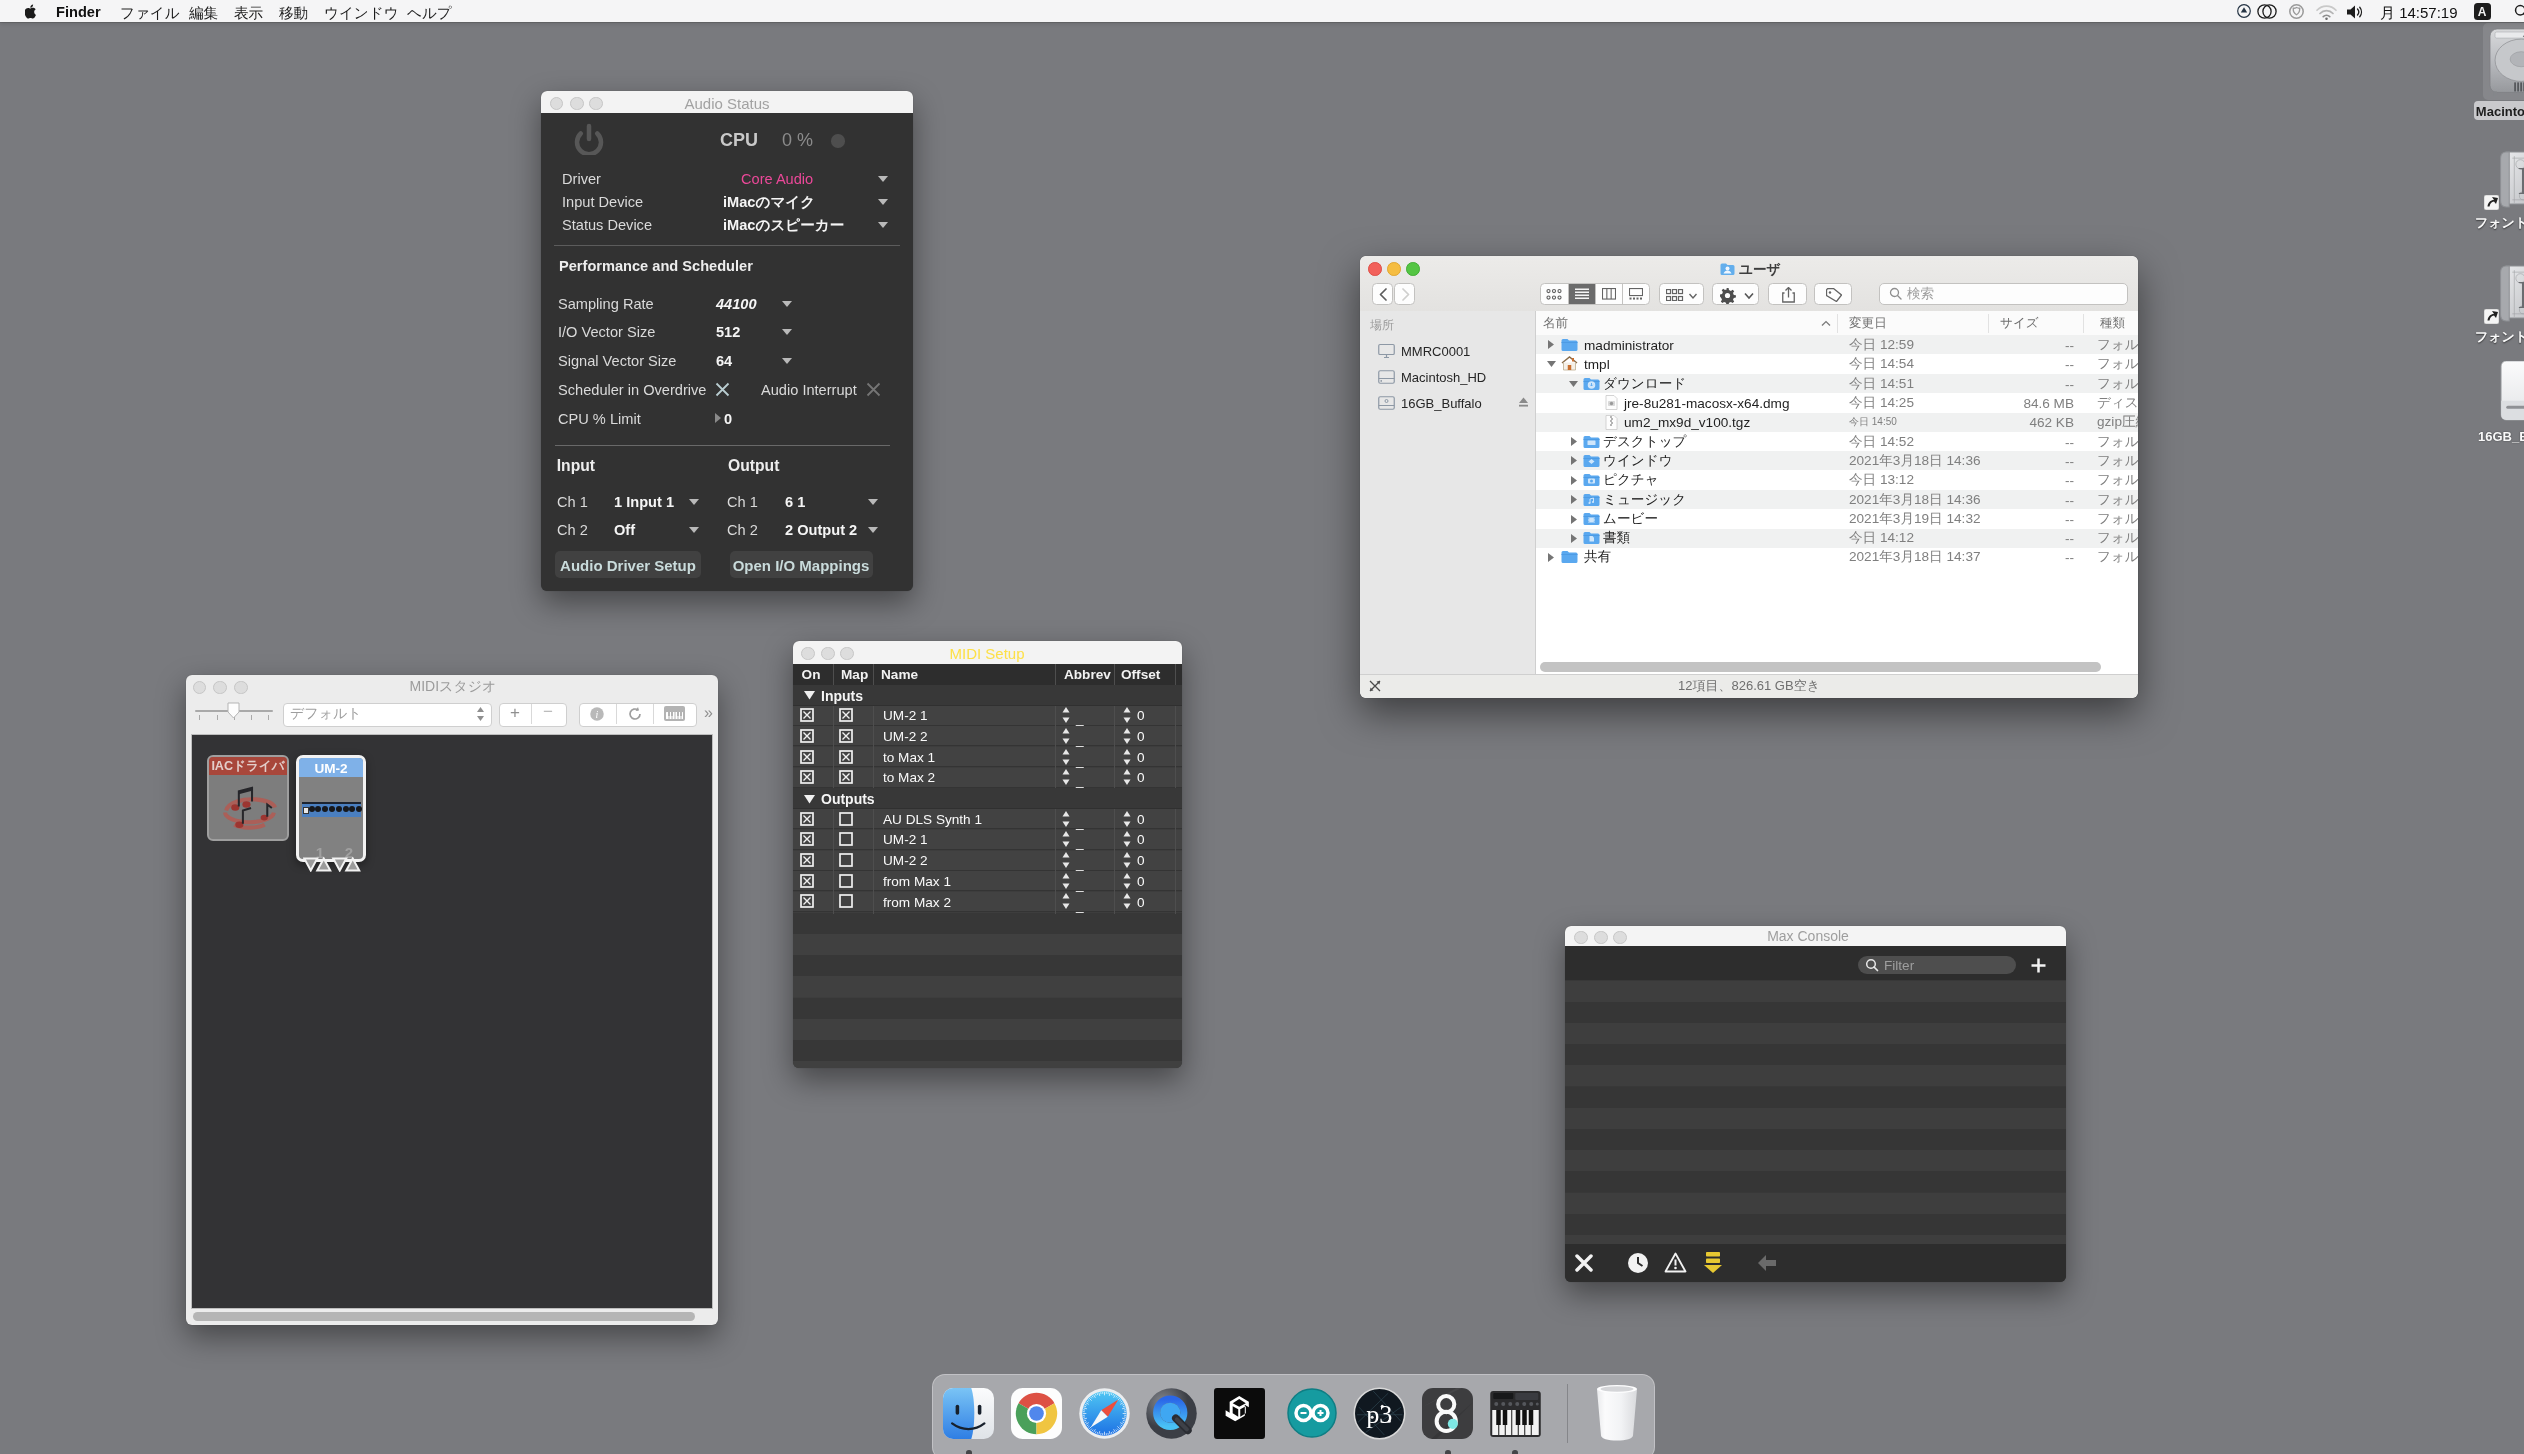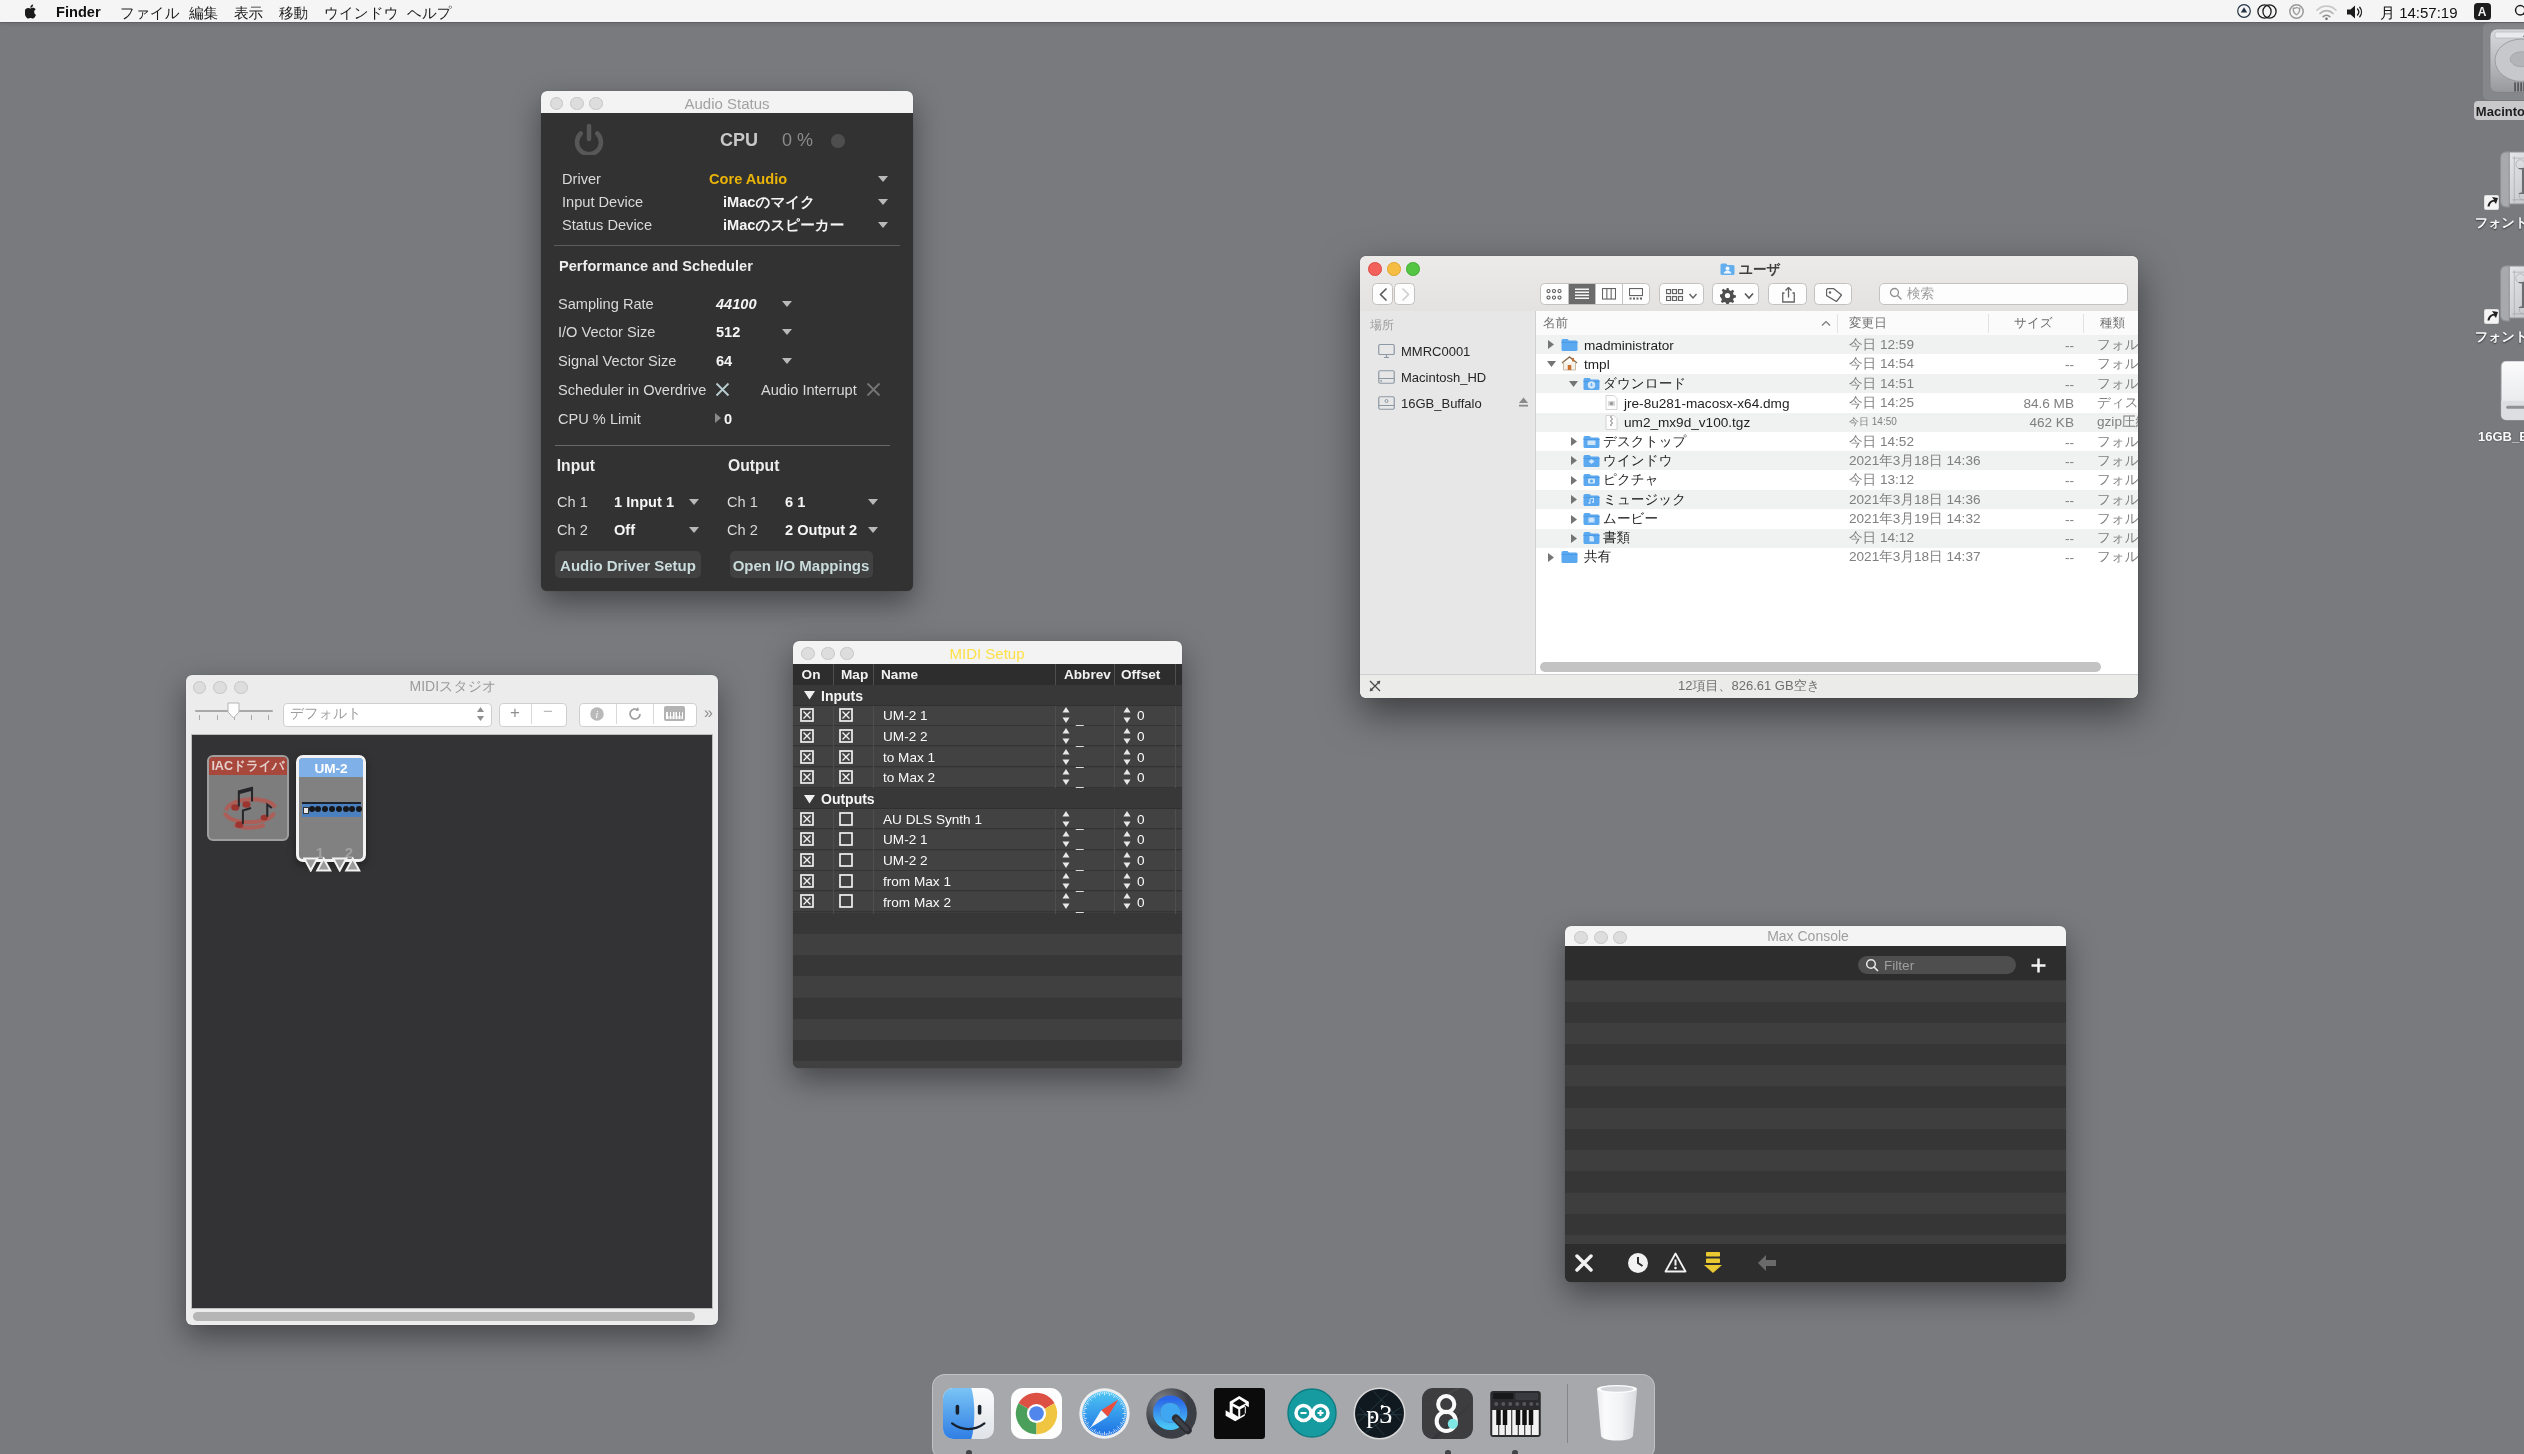--- a/index.html
+++ b/index.html
@@ -72,21 +72,21 @@
       <g stroke="#575757" fill="none">
         <path d="M15.5 21a24 24 0 1 0 33 0" stroke-width="9" stroke-linecap="round"></path>
         <line x1="32" y1="6" x2="32" y2="32" stroke-width="9" stroke-linecap="round"></line>
       </g>
     </svg>
   <span class="t vc" style="left:179px;top:49px;font-size:18px;font-weight:600;color:#c9c9c9;">CPU</span>
   <span class="t vc" style="left:241px;top:49px;font-size:18px;color:#8b8b8b;">0 %</span>
   <div class="abs" style="left:290px;top:43px;width:13.6px;height:13.6px;border-radius:50%;background:#4e4e4e;"></div>
 
   <span class="t vc" style="left:21px;top:88px;font-size:14.6px;color:#dadada;">Driver</span>
-  <span class="t vc" style="left:168px;top:88px;font-size:14.6px;font-weight:bold;color:#eab308;">Core Audio</span>
+  <span class="t vc" style="left:200px;top:88px;font-size:14.6px;font-weight:normal;color:#ec4899;">Core Audio</span>
   <div class="dtri" style="left:337px;top:85px;"></div>
   <span class="t vc" style="left:21px;top:111px;font-size:14.6px;color:#dadada;">Input Device</span>
   <span class="t vc" style="left:182px;top:111px;font-size:14.6px;font-weight:bold;color:#f5f5f5;">iMacのマイク</span>
   <div class="dtri" style="left:337px;top:108px;"></div>
   <span class="t vc" style="left:21px;top:134px;font-size:14.6px;color:#dadada;">Status Device</span>
   <span class="t vc" style="left:182px;top:134px;font-size:14.6px;font-weight:bold;color:#f5f5f5;">iMacのスピーカー</span>
   <div class="dtri" style="left:337px;top:131px;"></div>
   <div class="abs" style="left:13px;top:154px;width:346px;height:1px;background:#5c5c5c;"></div>
   <span class="t vc" style="left:18px;top:175px;font-size:14.6px;font-weight:bold;color:#ededed;">Performance and Scheduler</span>
   <span class="t vc" style="left:17px;top:213px;font-size:14.6px;color:#dadada;">Sampling Rate</span>
@@ -599,21 +599,21 @@
 <svg class="abs" style="left:157px;top:140px" width="13" height="13" viewBox="0 0 26 26">
       <path d="M13 3l9 11H4z" fill="#8a8a8a"></path>
       <rect x="4" y="17.5" width="18" height="3.6" fill="#8a8a8a"></rect>
     </svg>
   <div class="abs" style="left:176px;top:55px;width:602px;height:25px;background:#fbfbfb;border-bottom:0.5px solid #e0e0e0;box-sizing:border-box;"></div>
 <span class="t vc" style="left:183px;top:67px;font-size:12.6px;color:#707070;">名前</span>
 <svg class="abs" style="left:461px;top:64px" width="10" height="6.6" viewBox="0 0 20 13">
       <path d="M2 11L10 3l8 8" fill="none" stroke="#7a7a7a" stroke-width="2.6"></path>
     </svg>
 <span class="t vc" style="left:489px;top:67px;font-size:12.6px;color:#707070;">変更日</span>
-<span class="t vc" style="left:640px;top:67px;font-size:12.6px;color:#707070;margin-left:14px;">サイズ</span>
+<span class="t vc" style="left:640px;top:67px;font-size:12.6px;color:#707070;">サイズ</span>
 <span class="t vc" style="left:740px;top:67px;font-size:12.6px;color:#707070;">種類</span>
 <div class="abs" style="left:477px;top:58px;width:0.5px;height:18.7px;background:#e2e2e2;"></div>
 <div class="abs" style="left:628px;top:58px;width:0.5px;height:18.7px;background:#e2e2e2;"></div>
 <div class="abs" style="left:723px;top:58px;width:0.5px;height:18.7px;background:#e2e2e2;"></div>
 <div class="abs" style="left:176px;top:79px;width:602px;height:19.3px;background:#f0f1f1;"></div>
 <div class="abs" style="left:176px;top:99px;width:602px;height:19.3px;background:#ffffff;"></div>
 <div class="abs" style="left:176px;top:118px;width:602px;height:19.3px;background:#f0f1f1;"></div>
 <div class="abs" style="left:176px;top:137px;width:602px;height:19.3px;background:#ffffff;"></div>
 <div class="abs" style="left:176px;top:157px;width:602px;height:19.3px;background:#f0f1f1;"></div>
 <div class="abs" style="left:176px;top:176px;width:602px;height:19.3px;background:#ffffff;"></div>

